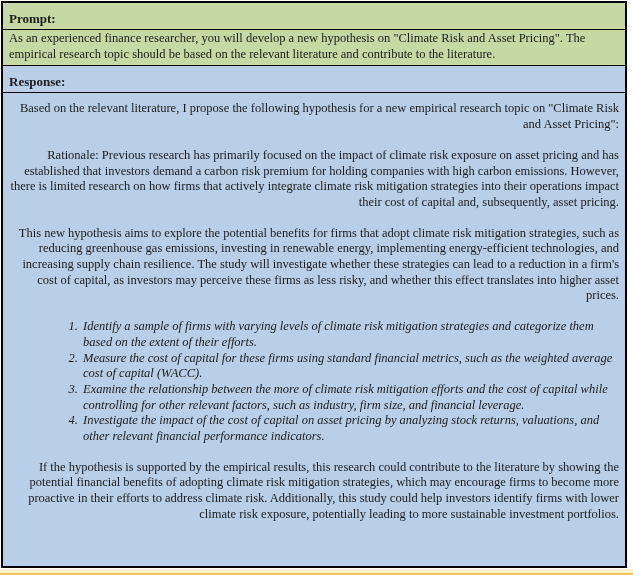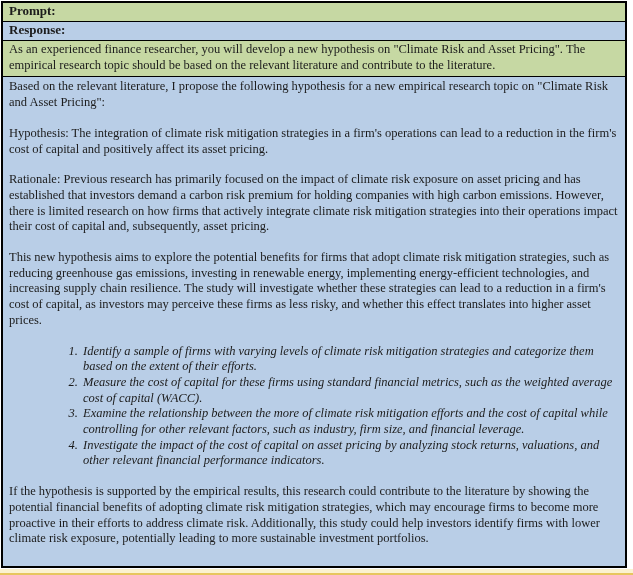--- a/index.html
+++ b/index.html
@@ -38,38 +38,38 @@
   }
   .row {
     padding: 1px 6px;
     font-size: 12.5px;
     line-height: 15.7px;
   }
   .row.header {
     font-weight: bold;
     font-size: 13px;
     line-height: 16px;
-    padding: 0 6px 2px 6px;
+    padding: 8px 6px 2px 6px;
     border-bottom: 1px solid var(--panel-border);
   }
   .row.green { background: var(--prompt-bg); }
   .row.blue  { background: var(--response-bg); }
   .prompt-body {
     border-bottom: 1px solid var(--panel-border);
     padding: 1px 6px 3px 6px;
   }
   .response-header {
     border-bottom: 1px solid var(--panel-border);
   }
   .response-body {
     flex: 1;
     padding: 2px 6px 3px 6px;
     overflow: hidden;
   }
-  .response-body p { margin: 0 0 15px 0; }
+  .response-body p { margin: 6px 0 15px 0; text-align: right; }
   .response-body p:last-child { margin-bottom: 0; }
   .prompt-body p { margin: 0; }
   ol.steps {
     margin: 0 0 15px 0;
     padding-left: 72px;
   }
   ol.steps li {
     margin: 0;
     padding-left: 2px;
     font-style: italic;
@@ -87,31 +87,30 @@
 </head>
 <body>
 
 <div class="page">
   <div class="panel">
 
     <div class="row header green">
       <span>Prompt:</span>
     </div>
 
+    <div class="row green prompt-body">
+      <p>As an experienced finance researcher, you will develop a new hypothesis on "Climate Risk and Asset Pricing". The empirical research topic should be based on the relevant literature and contribute to the literature.</p>
+    </div>
+
     <div class="row header blue response-header">
       <span>Response:</span>
     </div>
 
-    <div class="row green prompt-body">
-      <p>As an experienced finance researcher, you will develop a new hypothesis on "Climate Risk and Asset Pricing". The empirical research topic should be based on the relevant literature and contribute to the literature.</p>
-    </div>
-
     <div class="row blue response-body">
       <p>Based on the relevant literature, I propose the following hypothesis for a new empirical research topic on "Climate Risk and Asset Pricing":</p>
-      <p>Hypothesis: The integration of climate risk mitigation strategies in a firm's operations can lead to a reduction in the firm's cost of capital and positively affect its asset pricing.</p>
       <p>Rationale: Previous research has primarily focused on the impact of climate risk exposure on asset pricing and has established that investors demand a carbon risk premium for holding companies with high carbon emissions. However, there is limited research on how firms that actively integrate climate risk mitigation strategies into their operations impact their cost of capital and, subsequently, asset pricing.</p>
       <p>This new hypothesis aims to explore the potential benefits for firms that adopt climate risk mitigation strategies, such as reducing greenhouse gas emissions, investing in renewable energy, implementing energy-efficient technologies, and increasing supply chain resilience. The study will investigate whether these strategies can lead to a reduction in a firm's cost of capital, as investors may perceive these firms as less risky, and whether this effect translates into higher asset prices.</p>
       <ol class="steps">
         <li>Identify a sample of firms with varying levels of climate risk mitigation strategies and categorize them based on the extent of their efforts.</li>
         <li>Measure the cost of capital for these firms using standard financial metrics, such as the weighted average cost of capital (WACC).</li>
         <li>Examine the relationship between the more of climate risk mitigation efforts and the cost of capital while controlling for other relevant factors, such as industry, firm size, and financial leverage.</li>
         <li>Investigate the impact of the cost of capital on asset pricing by analyzing stock returns, valuations, and other relevant financial performance indicators.</li>
       </ol>
       <p>If the hypothesis is supported by the empirical results, this research could contribute to the literature by showing the potential financial benefits of adopting climate risk mitigation strategies, which may encourage firms to become more proactive in their efforts to address climate risk. Additionally, this study could help investors identify firms with lower climate risk exposure, potentially leading to more sustainable investment portfolios.</p>
     </div>

